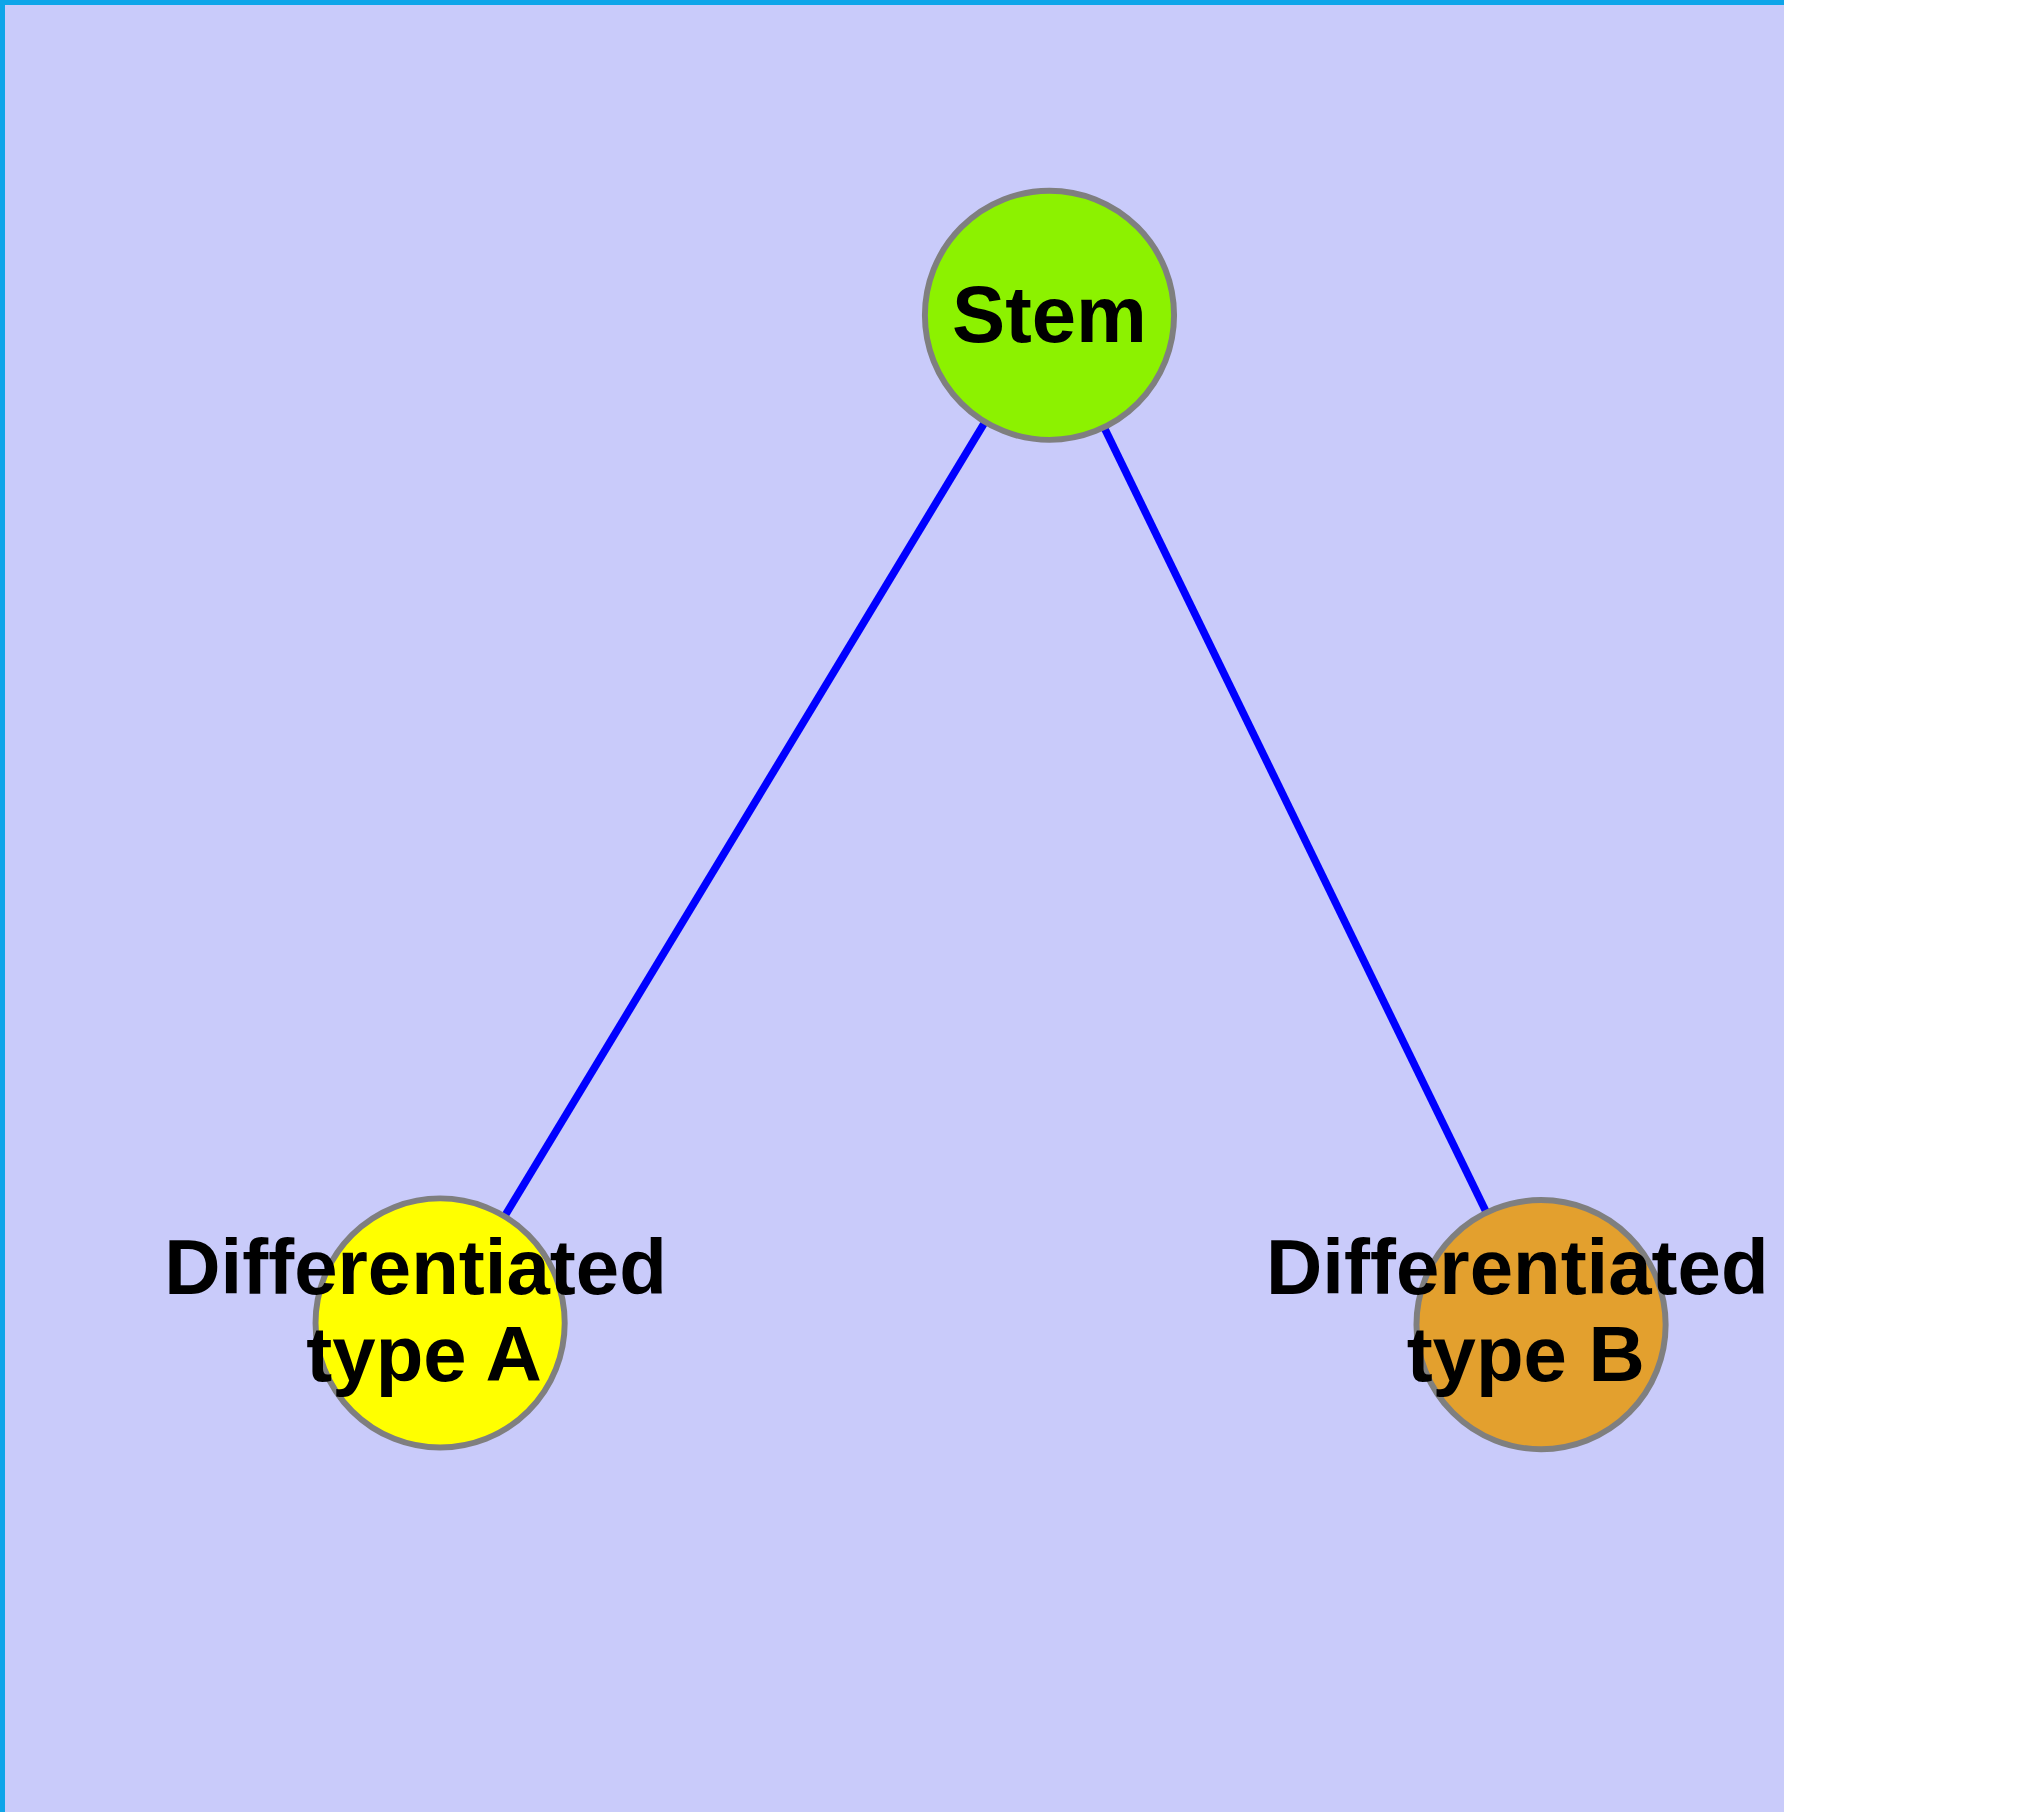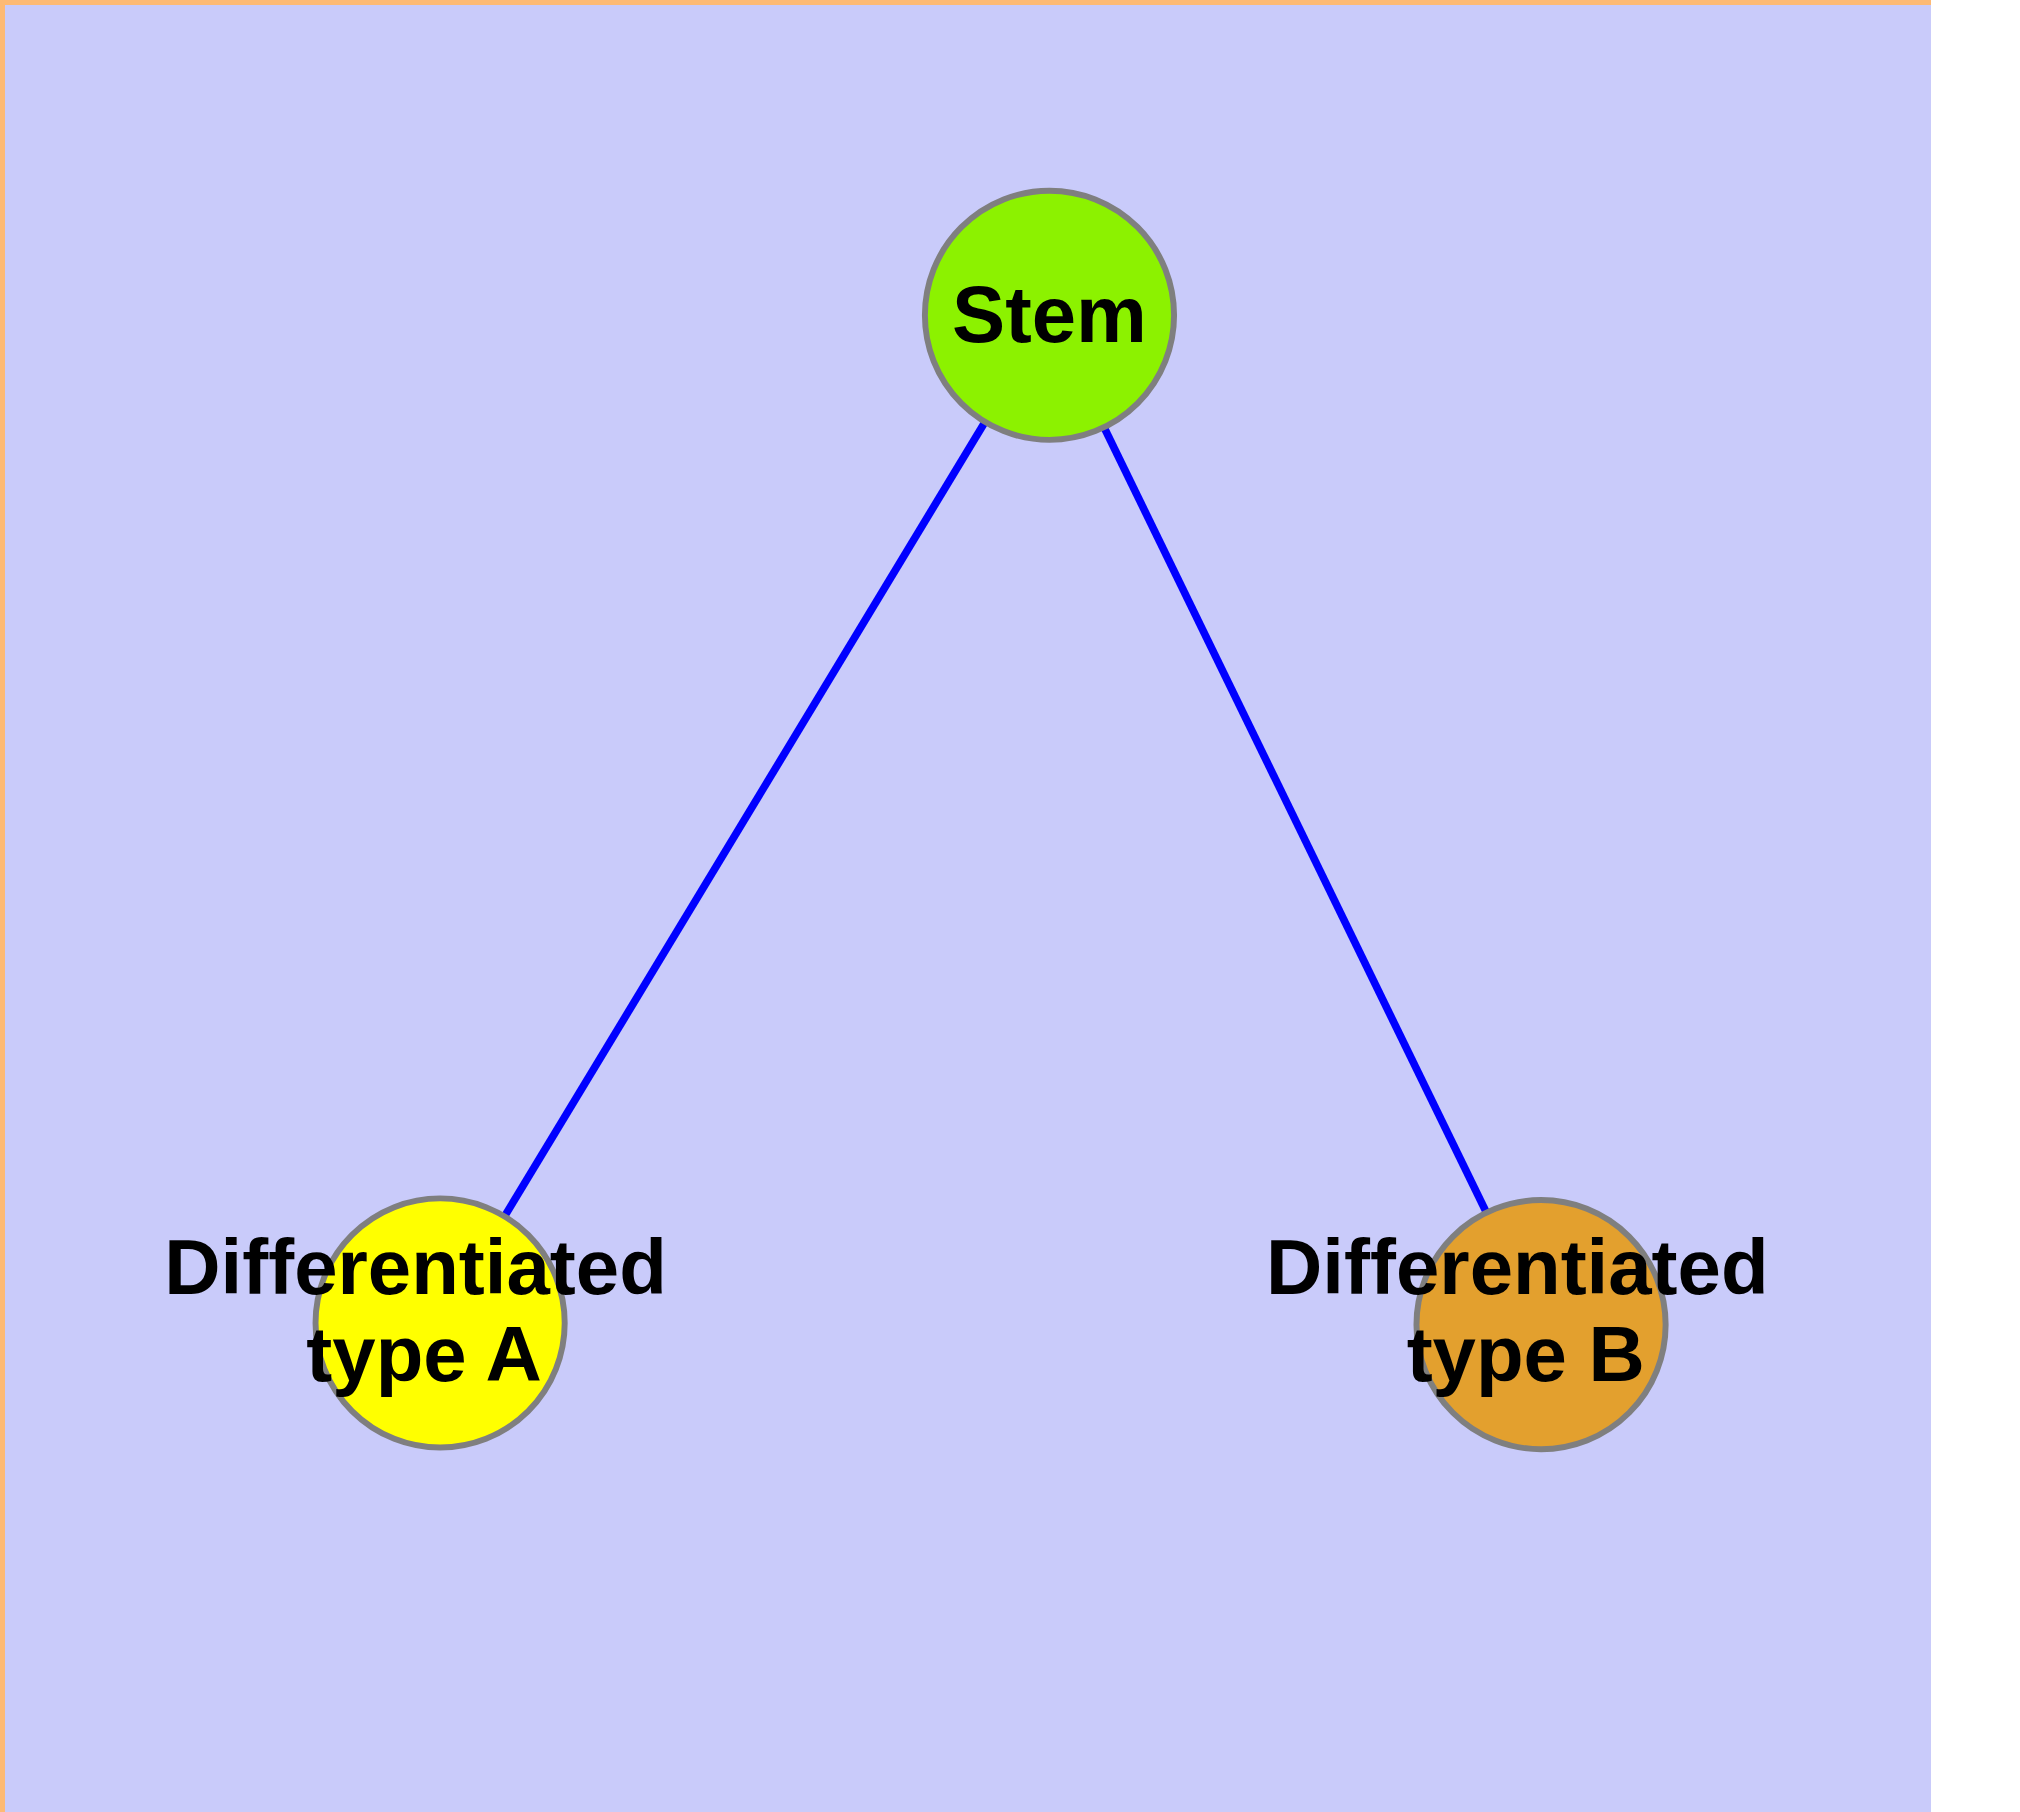--- a/index.html
+++ b/index.html
@@ -2,23 +2,23 @@
 <html style="font-size:13.6px"><head>
 <meta charset="utf-8">
 <style>
   html, body {
     margin: 0;
     padding: 0;
     background: #ffffff;
   }
   #stage {
     position: relative;
-    width: 1931px;
+    width: 1784px;
     height: 1812px;
-    background: #fdba74;
+    background: #0ea5e9;
     overflow: hidden;
     font-family: "Liberation Sans", sans-serif;
   }
   #canvas {
     position: absolute;
     left: 5.1px;
     top: 5.1px;
     width: 2015px;
     height: 1807px;
     background: #c9cbfa;

